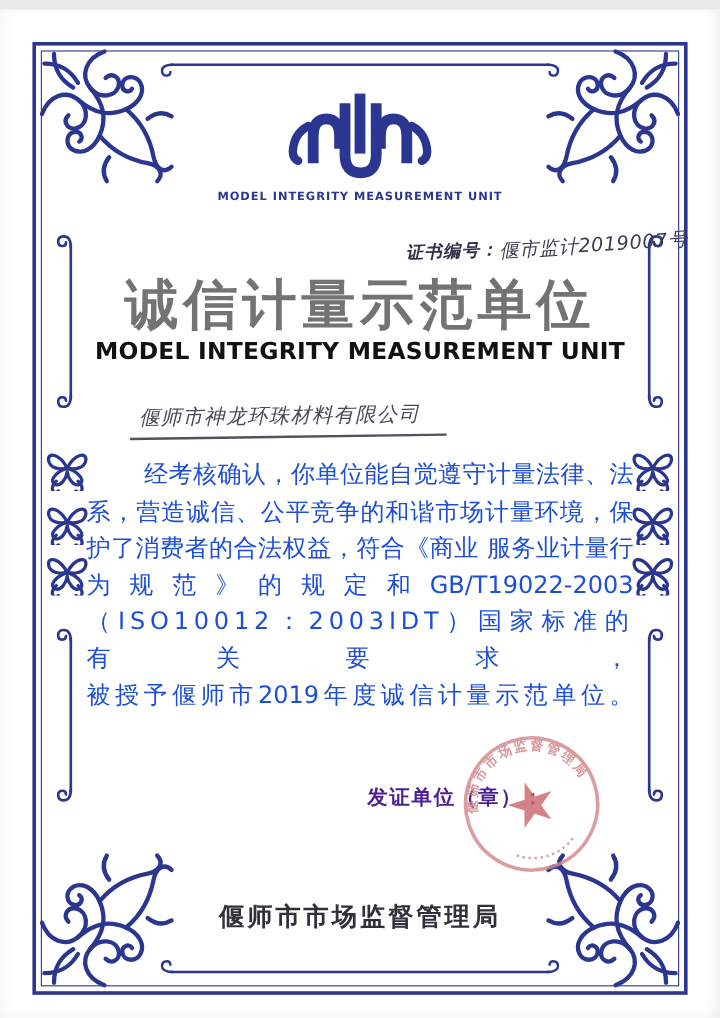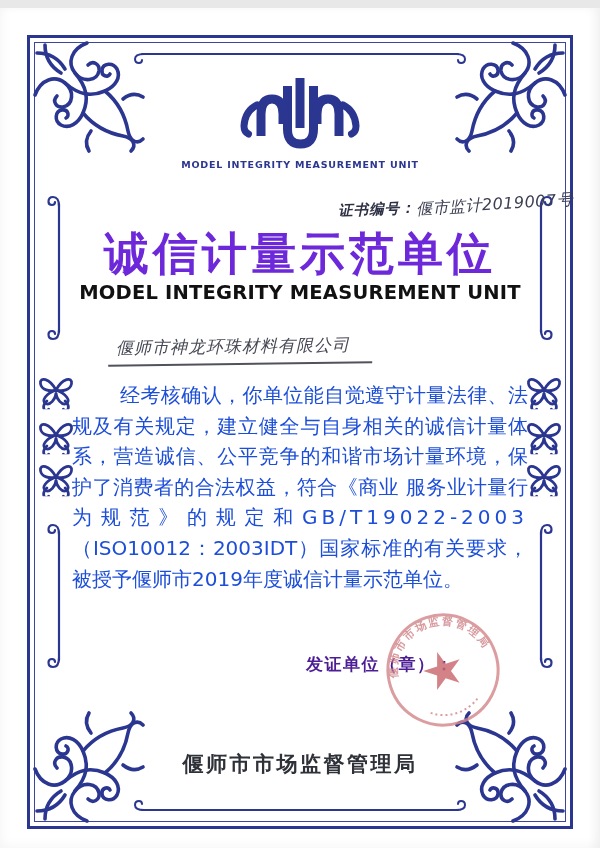--- a/index.html
+++ b/index.html
@@ -35,21 +35,21 @@
   .cert-line {
     position:absolute; left:338px; top:188px; transform:rotate(-2.2deg);
     white-space:nowrap; color:#2e3145;
   }
   .cert-label { font-size:14.5px; font-weight:600; letter-spacing:1px; font-style:italic; }
   .cert-value { display:inline-block; font-size:16px; font-style:italic; transform:rotate(-1.5deg); color:#3c3f52; letter-spacing:0.5px; }
 
   .title-cn {
     position:absolute; top:216px; left:0; width:100%; text-align:center;
     font-family:"DejaVu Serif","Liberation Serif",serif;
-    font-size:45px; font-weight:900; letter-spacing:4px; color:#6d28d9;
+    font-size:45px; font-weight:900; letter-spacing:4px; color:#737373;
   }
   .title-en {
     position:absolute; top:273px; left:0; width:100%; text-align:center;
     font-size:19.5px; font-weight:800; letter-spacing:0.2px; color:#111111;
   }
   .company-line {
     position:absolute; left:108px; top:327px; width:264px;
     border-bottom:2px solid #50525c; padding:0 4px 5px 8px;
     transform:rotate(-0.8deg);
     font-size:17px; font-style:italic; color:#474a56; letter-spacing:1px; white-space:nowrap;
@@ -194,21 +194,20 @@
     <span class="cert-label">证书编号：</span><span class="cert-value">偃市监计2019007号</span>
   </div>
 
   <div class="title-cn">诚信计量示范单位</div>
   <div class="title-en">MODEL INTEGRITY MEASUREMENT UNIT</div>
 
   <div class="company-line">偃师市神龙环珠材料有限公司</div>
 
   <div class="body-text">
     <div class="body-line">经考核确认，你单位能自觉遵守计量法律、法</div>
-    <div class="body-line">规及有关规定，建立健全与自身相关的诚信计量体</div>
     <div class="body-line">系，营造诚信、公平竞争的和谐市场计量环境，保</div>
     <div class="body-line">护了消费者的合法权益，符合《商业 服务业计量行</div>
     <div class="body-line">为规范》的规定和GB/T19022-2003</div>
     <div class="body-line">（ISO10012：2003IDT）国家标准的有关要求，</div>
     <div class="body-line">被授予偃师市2019年度诚信计量示范单位。</div>
   </div>
 
   <div class="issuer-label">发证单位（章）：</div>
 
   <svg class="seal" width="130" height="130" viewBox="0 0 130 130">

